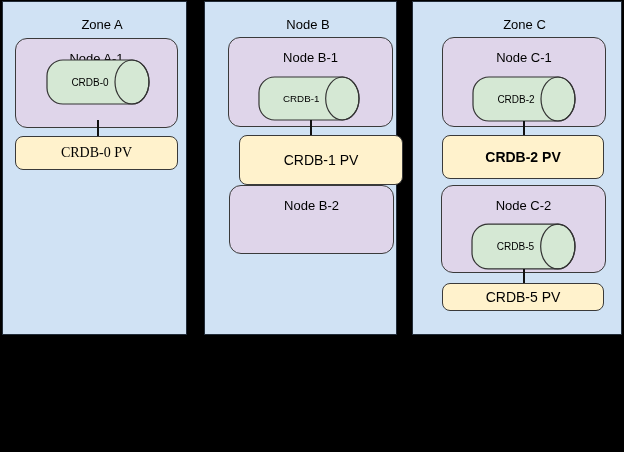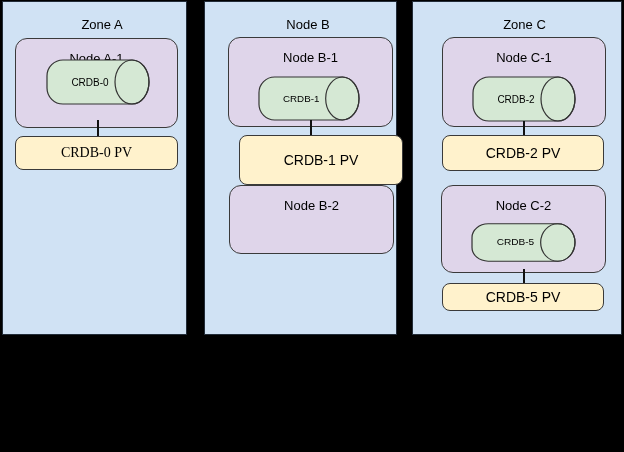--- a/index.html
+++ b/index.html
@@ -28,39 +28,39 @@
   #nodeC1 { left:442px; top:37px;  width:164px; height:90px; }
   #nodeC2 { left:441px; top:185px; width:165px; height:88px; }
   .node-label {
     position:absolute; left:0; right:0; top:13px;
     text-align:center; font-size:13px; line-height:1;
   }
   .cyl { position:absolute; }
   #cylA  { left:46px;  top:59px;  width:104px; height:46px;text-align:right; }
   #cylB1 { left:258px; top:76px;  width:102px; height:45px; }
   #cylC1 { left:472px; top:76px;  width:104px; height:46px; }
-  #cylC2 { left:471px; top:223px; width:105px; height:39px; }
+  #cylC2 { left:471px; top:223px; width:105px; height:47px; }
   .cyl svg { display:block; width:100%; height:100%; }
   .cyl path, .cyl ellipse { fill:#d5e8d4; stroke:#333; stroke-width:1.2; }
   .cyl ellipse { fill:none; }
   .cyl text { font-family:"Liberation Sans", sans-serif; font-size:10px; fill:#000; }
   .conn { position:absolute; width:2px; background:#111; }
   #connA  { left:97px;  top:120px; height:16px; }
   #connB1 { left:310px; top:120px; height:15px; }
   #connC1 { left:523px; top:121px; height:14px; }
   #connC2 { left:523px; top:269px; height:14px; }
   .pv {
     position:absolute; background:#fff2cc; border:1px solid #3a3a3a;
     border-radius:8px; box-sizing:border-box;
     display:flex; align-items:center; justify-content:center;
     font-size:14px;
   }
   #pvA  { left:15px;  top:136px; width:163px; height:34px;font-family:Liberation Serif, serif; }
   #pvB1 { left:229px; top:135px; width:164px; height:50px;margin-left:10px; }
-  #pvC1 { left:442px; top:135px; width:162px; height:36px; }
+  #pvC1 { left:442px; top:135px; width:162px; height:44px;font-weight:bold; }
   #pvC2 { left:442px; top:283px; width:162px; height:28px; }
 </style>
 </head>
 <body>
 
 <div class="canvas">
 
   <div class="zone" id="zoneA">
     <div class="zone-label">Zone A</div>
   </div>

